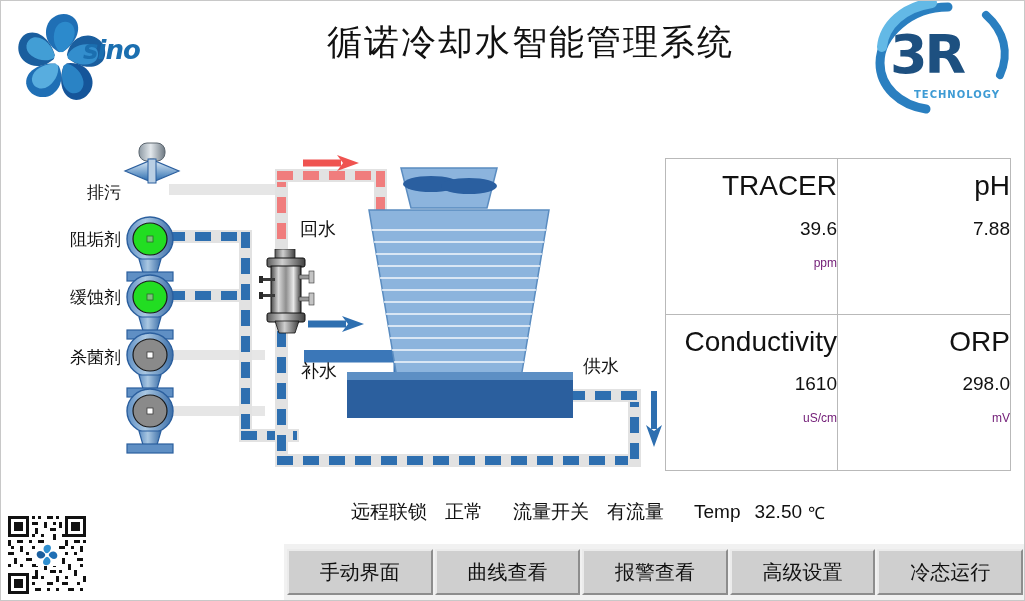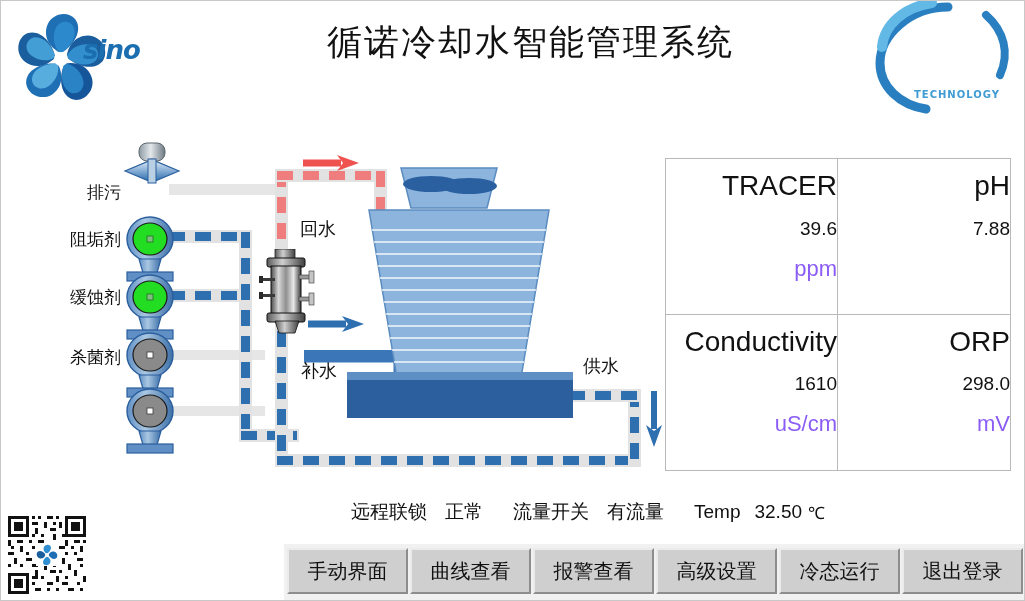--- a/index.html
+++ b/index.html
@@ -197,22 +197,22 @@
     font-family: "Liberation Sans", sans-serif;
     line-height: 1.1;
   }
   .cell-val {
     font-size: 19px;
     color: #111;
     margin-top: 16px;
     font-family: "Liberation Sans", sans-serif;
   }
   .cell-unit {
-    font-size: 22px;
-    color: #8b5cf6;
+    font-size: 12px;
+    color: #701a75;
     margin-top: 16px;
     font-family: "Liberation Sans", sans-serif;
   }
 
   
   #statusrow {
     position: absolute;
     left: 350px; top: 496px;
     width: 660px; height: 30px;
     display: flex;
@@ -234,21 +234,21 @@
   }
   #statusrow .st-temp-unit { font-family: "Liberation Sans", sans-serif; font-size: 17px; }
 
   
   #buttonbar {
     position: absolute;
     left: 283px; top: 543px;
     width: 742px; height: 58px;
     background: #f1f1f1;
     display: flex;
-    align-items: flex-start;
+    align-items: center;
     padding: 4px 2px 6px 2px;
     box-sizing: border-box;
   }
   .nav-btn {
     flex: 1 1 0;
     height: 46px;
     margin: 0 1px;
     background: #cfcfcf;
     border-top: 2px solid #ebebeb;
     border-left: 2px solid #ebebeb;
@@ -310,20 +310,21 @@
 
     <div id="title">循诺冷却水智能管理系统</div>
 
 
     <div id="r3-logo">
       <svg width="150" height="116" viewBox="0 0 150 116">
         <path d="M78,6 C 40,6 10,34 10,62 C 10,86 30,104 56,108" fill="none" stroke="#2a7fc0" stroke-width="9" stroke-linecap="round"></path>
         <path d="M62,2 C 34,6 14,24 12,46" fill="none" stroke="#63b9e6" stroke-width="10" stroke-linecap="round"></path>
         <path d="M116,14 C 134,30 140,52 130,74" fill="none" stroke="#2a7fc0" stroke-width="8" stroke-linecap="round"></path>
       </svg>
+      <div id="r3-text">3R</div>
       <div id="r3-sub">TECHNOLOGY</div>
     </div>
   </div>
 
   <div class="solid-gray" style="left:168px; top:183px; width:116px; height:11px;"></div>
 
   <div class="solid-gray" style="left:168px; top:349px; width:96px; height:10px;"></div>
 
   <div class="solid-gray" style="left:168px; top:405px; width:96px; height:10px;"></div>
 
@@ -538,21 +539,20 @@
     <span class="st-temp-val">32.50</span>
     <span class="st-temp-unit">℃</span>
   </div>
 
   <div id="buttonbar">
     <div class="nav-btn">手动界面</div>
     <div class="nav-btn">曲线查看</div>
     <div class="nav-btn">报警查看</div>
     <div class="nav-btn">高级设置</div>
     <div class="nav-btn">冷态运行</div>
-    <div class="nav-btn">退出登录</div>
   </div>
 
   <svg id="qr" viewBox="0 0 84 84">
     <rect x="0" y="0" width="84" height="84" fill="#ffffff"></rect>
     <g fill="#111111">
 
       <rect x="3" y="3" width="21" height="21"></rect>
       <rect x="6" y="6" width="15" height="15" fill="#fff"></rect>
       <rect x="9" y="9" width="9" height="9"></rect>
 

